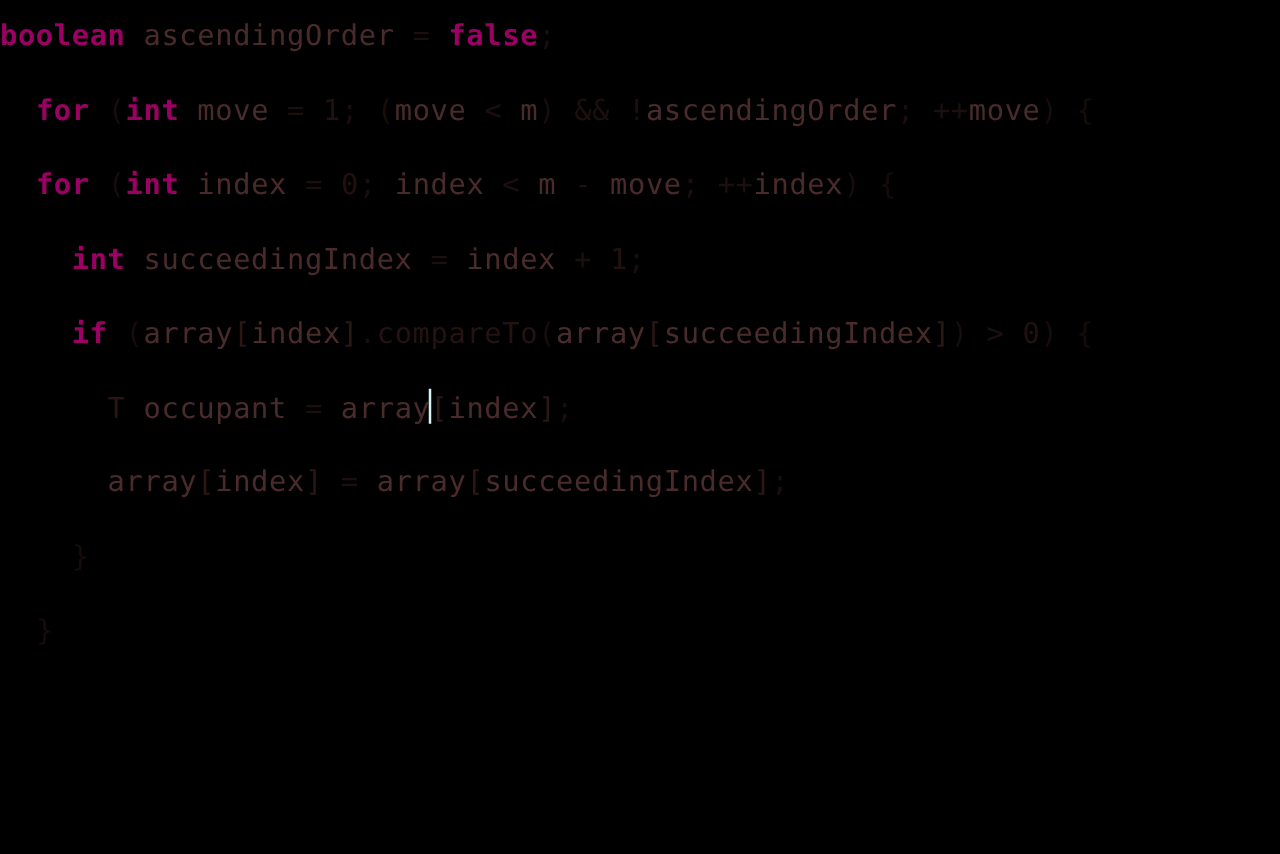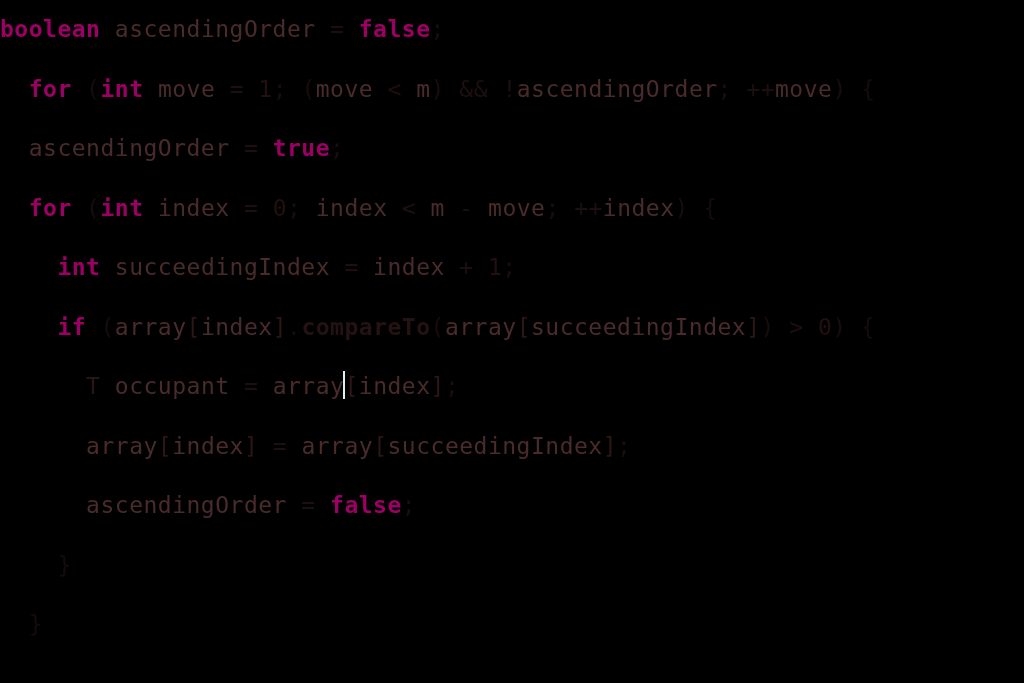--- a/index.html
+++ b/index.html
@@ -33,21 +33,21 @@
     height: 59.5px;
     white-space: pre;
     display: block;
   }
   
   .tok-keyword   { color: #9c0064; font-weight: bold; }
   .tok-ident     { color: #4a2b2b; }
   .tok-punct     { color: #180c0c; }
   .tok-operator  { color: #1d0f0f; }
   .tok-number    { color: #231010; }
-  .tok-method    { color: #241312; font-weight: bold; }
+  .tok-method    { color: #241312; }
   .tok-type      { color: #2a1414; }
   .tok-brace     { color: #160b0b; }
   .tok-bracket   { color: #2c1616; }
   .tok-semicolon { color: #1a0d0d; }
 
   .caret {
     display: inline-block;
     width: 2px;
     height: 28px;
     background: #d8f3f3;
@@ -56,23 +56,21 @@
   }
   .indent { color: transparent; }
 </style>
 </head>
 <body>
 
 <div id="editor">
   <div class="code-area" id="code-area">
       <div class="code-line"><span class="tok-keyword">boolean</span><span class="tok-punct"> </span><span class="tok-ident">ascendingOrder</span><span class="tok-punct"> </span><span class="tok-operator">=</span><span class="tok-punct"> </span><span class="tok-keyword">false</span><span class="tok-semicolon">;</span></div>
       <div class="code-line"><span class="indent">  </span><span class="tok-keyword">for</span><span class="tok-punct"> </span><span class="tok-punct">(</span><span class="tok-keyword">int</span><span class="tok-punct"> </span><span class="tok-ident">move</span><span class="tok-punct"> </span><span class="tok-operator">=</span><span class="tok-punct"> </span><span class="tok-number">1</span><span class="tok-semicolon">; </span><span class="tok-punct">(</span><span class="tok-ident">move</span><span class="tok-punct"> </span><span class="tok-operator">&lt;</span><span class="tok-punct"> </span><span class="tok-ident">m</span><span class="tok-punct">)</span><span class="tok-punct"> </span><span class="tok-operator">&amp;&amp;</span><span class="tok-punct"> </span><span class="tok-operator">!</span><span class="tok-ident">ascendingOrder</span><span class="tok-semicolon">; </span><span class="tok-operator">++</span><span class="tok-ident">move</span><span class="tok-punct">)</span><span class="tok-punct"> </span><span class="tok-brace">{</span></div>
-      <div class="code-line"><span class="indent">  </span><span class="tok-ident">ascendingOrder</span><span class="tok-punct"> </span><span class="tok-operator">=</span><span class="tok-punct"> </span><span class="tok-keyword">true</span><span class="tok-semicolon">;</span></div>
       <div class="code-line"><span class="indent">  </span><span class="tok-keyword">for</span><span class="tok-punct"> </span><span class="tok-punct">(</span><span class="tok-keyword">int</span><span class="tok-punct"> </span><span class="tok-ident">index</span><span class="tok-punct"> </span><span class="tok-operator">=</span><span class="tok-punct"> </span><span class="tok-number">0</span><span class="tok-semicolon">; </span><span class="tok-ident">index</span><span class="tok-punct"> </span><span class="tok-operator">&lt;</span><span class="tok-punct"> </span><span class="tok-ident">m</span><span class="tok-punct"> </span><span class="tok-operator">-</span><span class="tok-punct"> </span><span class="tok-ident">move</span><span class="tok-semicolon">; </span><span class="tok-operator">++</span><span class="tok-ident">index</span><span class="tok-punct">)</span><span class="tok-punct"> </span><span class="tok-brace">{</span></div>
       <div class="code-line"><span class="indent">    </span><span class="tok-keyword">int</span><span class="tok-punct"> </span><span class="tok-ident">succeedingIndex</span><span class="tok-punct"> </span><span class="tok-operator">=</span><span class="tok-punct"> </span><span class="tok-ident">index</span><span class="tok-punct"> </span><span class="tok-operator">+</span><span class="tok-punct"> </span><span class="tok-number">1</span><span class="tok-semicolon">;</span></div>
       <div class="code-line"><span class="indent">    </span><span class="tok-keyword">if</span><span class="tok-punct"> </span><span class="tok-punct">(</span><span class="tok-ident">array</span><span class="tok-bracket">[</span><span class="tok-ident">index</span><span class="tok-bracket">]</span><span class="tok-punct">.</span><span class="tok-method">compareTo</span><span class="tok-punct">(</span><span class="tok-ident">array</span><span class="tok-bracket">[</span><span class="tok-ident">succeedingIndex</span><span class="tok-bracket">]</span><span class="tok-punct">)</span><span class="tok-punct"> </span><span class="tok-operator">&gt;</span><span class="tok-punct"> </span><span class="tok-number">0</span><span class="tok-punct">)</span><span class="tok-punct"> </span><span class="tok-brace">{</span></div>
       <div class="code-line"><span class="indent">      </span><span class="tok-type">T</span><span class="tok-punct"> </span><span class="tok-ident">occupant</span><span class="tok-punct"> </span><span class="tok-operator">=</span><span class="tok-punct"> </span><span class="tok-ident">array</span><span class="caret"></span><span class="tok-bracket">[</span><span class="tok-ident">index</span><span class="tok-bracket">]</span><span class="tok-semicolon">;</span></div>
       <div class="code-line"><span class="indent">      </span><span class="tok-ident">array</span><span class="tok-bracket">[</span><span class="tok-ident">index</span><span class="tok-bracket">]</span><span class="tok-punct"> </span><span class="tok-operator">=</span><span class="tok-punct"> </span><span class="tok-ident">array</span><span class="tok-bracket">[</span><span class="tok-ident">succeedingIndex</span><span class="tok-bracket">]</span><span class="tok-semicolon">;</span></div>
-      <div class="code-line"><span class="indent">      </span><span class="tok-ident">ascendingOrder</span><span class="tok-punct"> </span><span class="tok-operator">=</span><span class="tok-punct"> </span><span class="tok-keyword">false</span><span class="tok-semicolon">;</span></div>
       <div class="code-line"><span class="indent">    </span><span class="tok-brace">}</span></div>
       <div class="code-line"><span class="indent">  </span><span class="tok-brace">}</span></div>
     </div>
 </div>
 
 </body></html>

